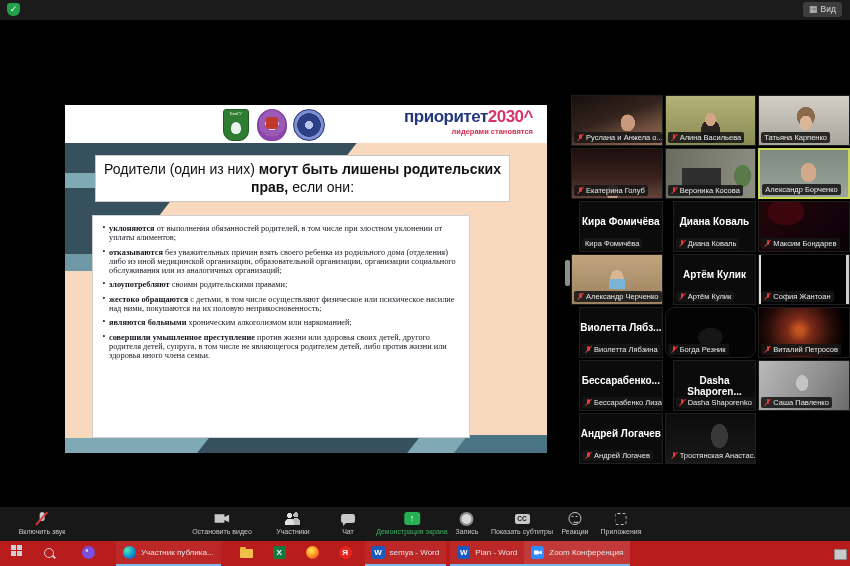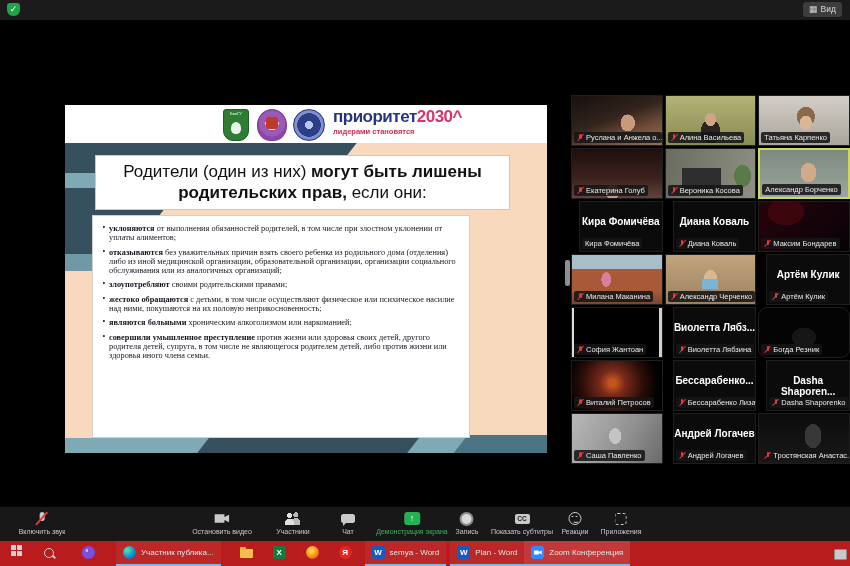--- a/index.html
+++ b/index.html
@@ -19,36 +19,36 @@
   .emb{position:absolute;top:4px;}
   .emb-belgu{left:158px;width:24px;height:30px;background:#2e7d32;border:1px solid #1b5e20;
              border-radius:3px 3px 10px 10px;color:#fff;font-size:4px;text-align:center;line-height:7px;}
   .emb-belgu::after{content:"";position:absolute;left:7px;top:12px;width:10px;height:12px;background:#fff;
              border-radius:50% 50% 40% 40%;opacity:.9;}
   .emb-crest{left:192px;width:28px;height:30px;background:radial-gradient(circle at 50% 45%,#f3e2e8 30%,#9b59b6 31% 60%,#8e44ad 61%);
              border-radius:50% 50% 46% 46%;border:1px solid #7d3c98;}
   .emb-crest::after{content:"";position:absolute;left:8px;top:7px;width:12px;height:12px;background:#c0392b;border-radius:3px;}
   .emb-medal{left:228px;width:30px;height:30px;background:radial-gradient(circle,#b9c4ef 18%,#2c3e86 19% 55%,#7f8fd0 56% 70%,#4a5aa8 71%);
              border-radius:50%;border:1px solid #26337a;}
-  .brand{position:absolute;left:268px;top:3px;width:200px;text-align:left;line-height:1;}
+  .brand{position:absolute;left:268px;top:3px;width:200px;text-align:right;line-height:1;}
   .brand-main{font-size:17px;font-weight:bold;letter-spacing:-0.5px;}
   .brand-blue{color:#24377e;}
   .brand-red{color:#d6356a;}
   .brand-tag{font-size:7.5px;font-weight:bold;color:#cf2f52;margin-top:3px;}
   .slide-body{position:absolute;left:0;top:38px;width:100%;height:310px;background:#f9d9bd;overflow:hidden;}
   .dg{position:absolute;transform:skewX(-38deg);}
   .d1{top:0;left:-40px;width:320px;height:30px;background:#36505e;}
   .d2{top:30px;left:-40px;width:352px;height:15px;background:#7fa9b4;}
   .d3{top:45px;left:-60px;width:150px;height:66px;background:#36505e;}
   .d4{top:111px;left:-60px;width:280px;height:17px;background:#6f99a6;}
   .d5{position:absolute;bottom:0;left:0;width:100%;height:15px;background:#7fa9b4;transform:none;}
   .d6{bottom:-2px;left:140px;width:210px;height:24px;background:#36505e;}
   .d7{bottom:-2px;left:395px;width:130px;height:20px;background:#4a7484;}
   .slide-title{position:absolute;left:30px;top:12px;width:415px;background:#fff;border:1px solid #c9c9c9;
-               padding:5px 8px;box-sizing:border-box;text-align:center;font-size:17px;color:#111;line-height:1.25;z-index:4;}
+               padding:5px 8px;box-sizing:border-box;text-align:center;font-size:14px;color:#111;line-height:1.25;z-index:4;}
   .slide-box{position:absolute;left:27px;top:72px;width:378px;height:223px;background:#fff;border:1px solid #d0d0d0;
              box-sizing:border-box;padding:8px 10px 6px 6px;z-index:4;}
   .blt{display:flex;margin-bottom:5px;font-family:"Liberation Serif",serif;font-size:8.3px;line-height:1.12;color:#15151f;}
   .blt .dot{width:10px;flex:0 0 10px;text-align:center;font-size:8px;}
   .blt b{font-weight:bold;}
   
   .panel{position:absolute;left:571px;top:20px;width:279px;height:487px;background:#000;}
   .pgrid{position:absolute;left:0;top:75px;width:279px;display:grid;grid-template-columns:repeat(3,1fr);
          grid-auto-rows:51px;gap:2px;}
   .tile{position:relative;background:#0b0b0b;overflow:hidden;border:1px solid #1e1e1e;box-sizing:border-box;}
@@ -272,27 +272,20 @@
   </div>
 
   <div class="tile scene-darkred">
 
     <div class="plabel">
       <span class="p-mic"></span>
       <span class="p-label-text">Максим Бондарев</span>
     </div>
   </div>
 
-  <div class="tile scene-outdoor">
-
-    <div class="plabel">
-      <span class="p-mic"></span>
-      <span class="p-label-text">Милана Маканина</span>
-    </div>
-  </div>
 
   <div class="tile scene-mask">
 
     <div class="plabel">
       <span class="p-mic"></span>
       <span class="p-label-text">Александр Черченко</span>
     </div>
   </div>
 
   <div class="tile scene-off">

